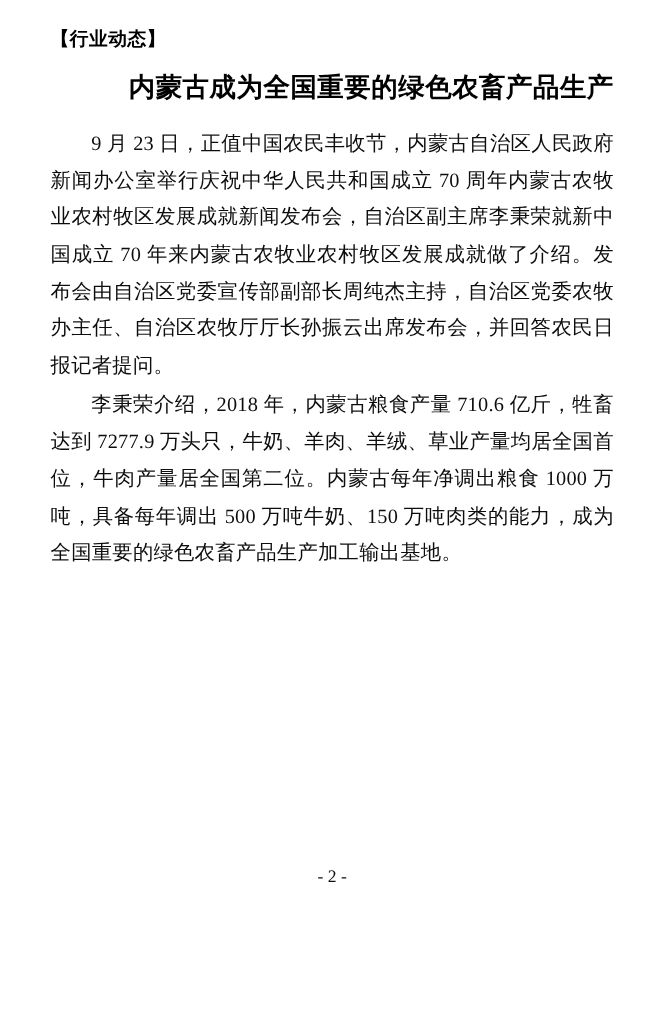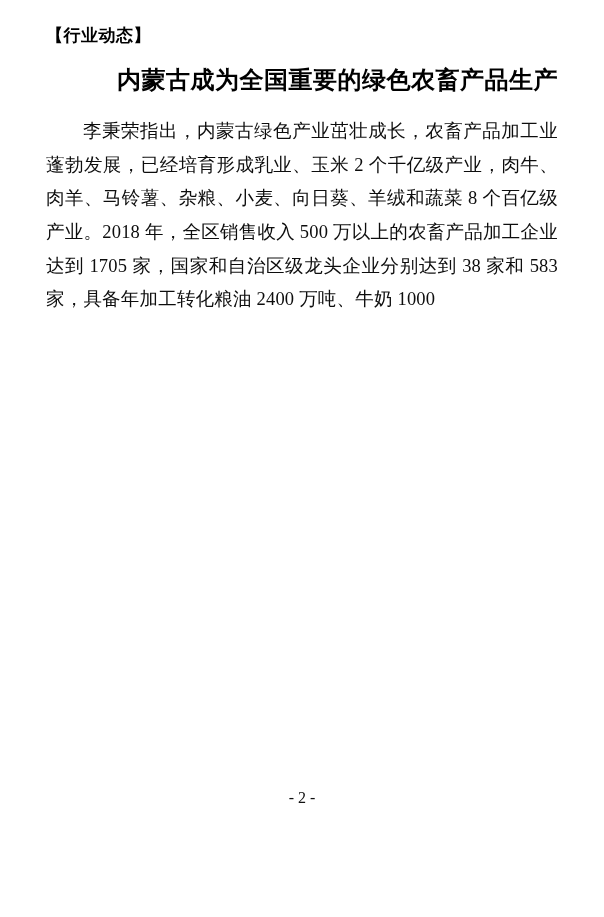--- a/index.html
+++ b/index.html
@@ -73,18 +73,19 @@
 
 <div class="page">
 
   <div class="category-tag">【行业动态】</div>
 
   <h1 class="doc-title">
     <span class="line1">内蒙古成为全国重要的绿色农畜产品生产</span>
   </h1>
 
   <div class="body-text">
-    <p class="para">李秉荣指出，内蒙古绿色产业茁壮成长，农畜产品加工业蓬勃发展，已经培育形成乳业、玉米 2 个千亿级产业，肉牛、肉羊、马铃薯、杂粮、小麦、向日葵、羊绒和蔬菜 8 个百亿级产业。2018 年，全区销售收入 500 万以上的农畜产品加工企业达到 1705 家，国家和自治区级龙头企业分别达到 38 家和 583 家，具备年加工转化粮油 2400 万吨、牛奶 1000</p>
+    <p class="para">9 月 23 日，正值中国农民丰收节，内蒙古自治区人民政府新闻办公室举行庆祝中华人民共和国成立 70 周年内蒙古农牧业农村牧区发展成就新闻发布会，自治区副主席李秉荣就新中国成立 70 年来内蒙古农牧业农村牧区发展成就做了介绍。发布会由自治区党委宣传部副部长周纯杰主持，自治区党委农牧办主任、自治区农牧厅厅长孙振云出席发布会，并回答农民日报记者提问。</p>
+    <p class="para">李秉荣介绍，2018 年，内蒙古粮食产量 710.6 亿斤，牲畜达到 7277.9 万头只，牛奶、羊肉、羊绒、草业产量均居全国首位，牛肉产量居全国第二位。内蒙古每年净调出粮食 1000 万吨，具备每年调出 500 万吨牛奶、150 万吨肉类的能力，成为全国重要的绿色农畜产品生产加工输出基地。</p>
   </div>
 
   <div class="page-number">- 2 -</div>
 
 </div>
 
 </body></html>

